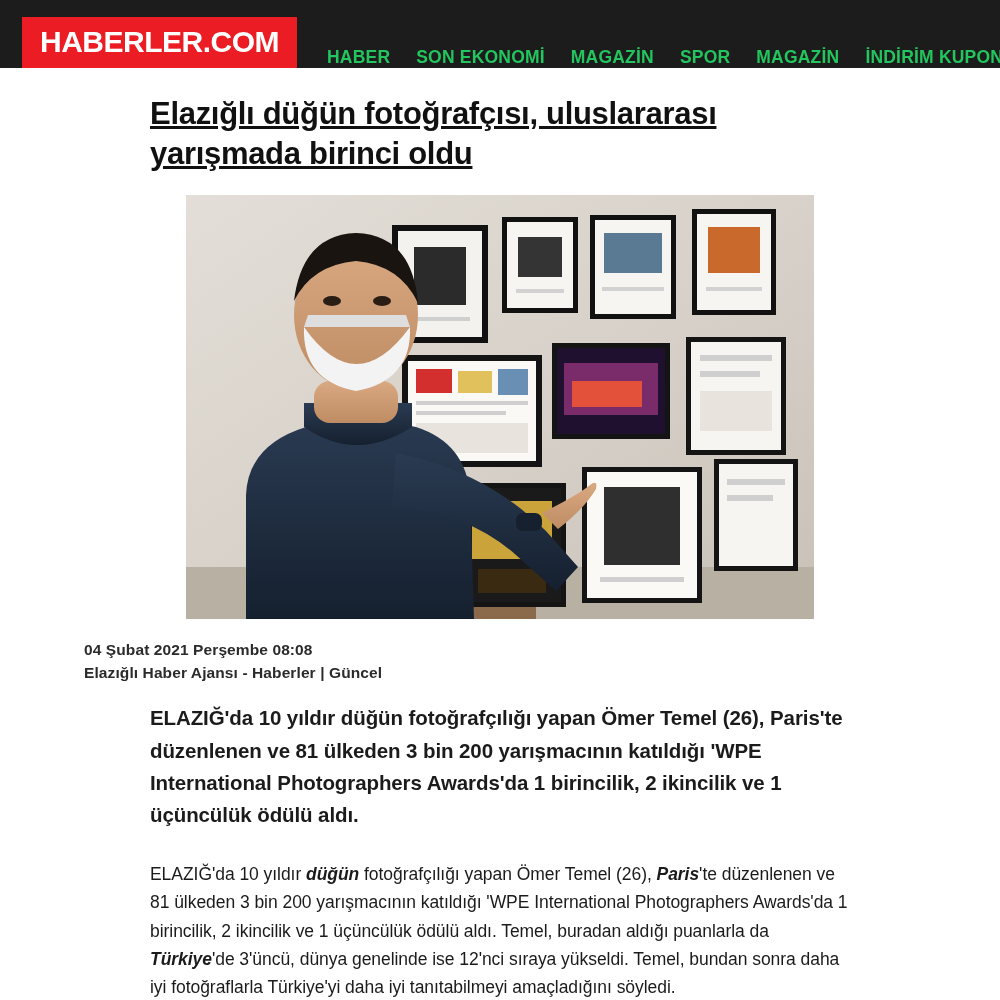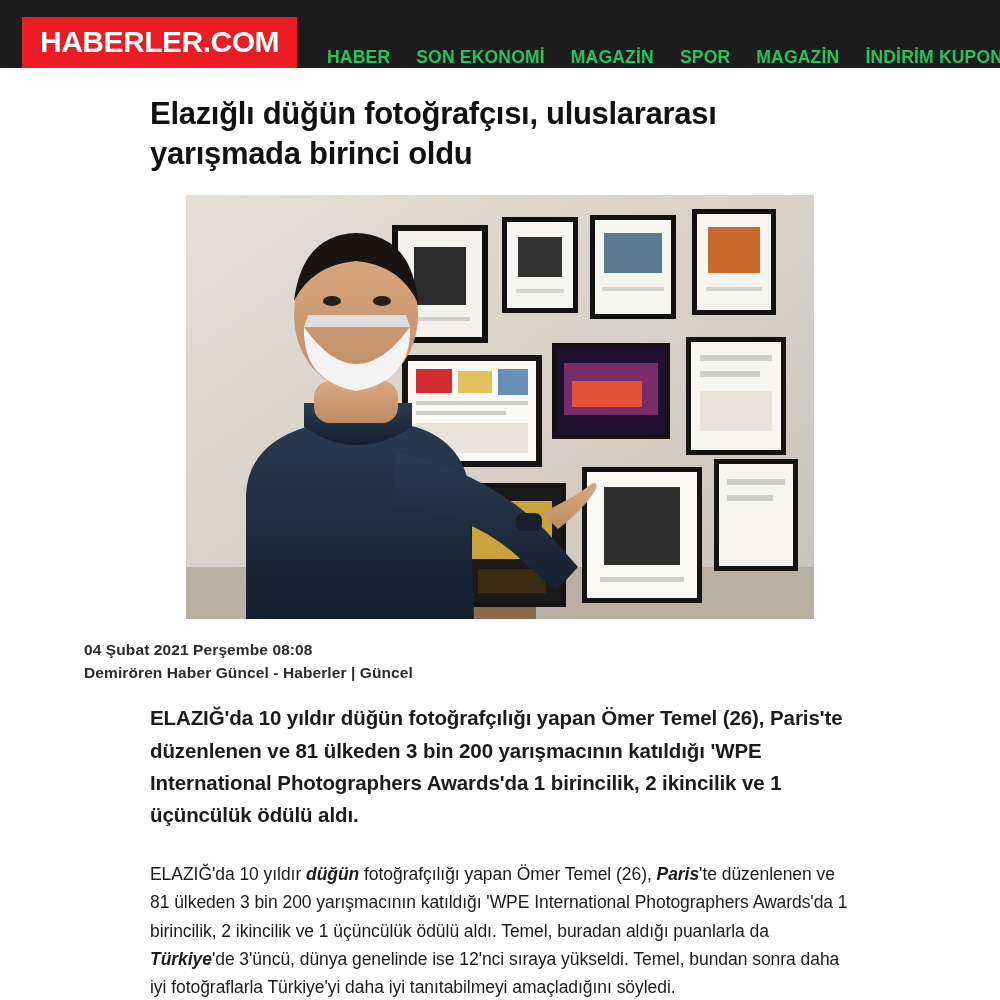--- a/index.html
+++ b/index.html
@@ -54,20 +54,21 @@
     padding: 0 0 0 0;
   }
   .headline {
     margin: 26px 150px 0 150px;
     font-size: 31px;
     line-height: 1.28;
     font-weight: bold;
     color: #111111;
     letter-spacing: -0.3px;
     max-width: 730px;
+    text-decoration: underline;
   }
 
   .figure {
     margin: 22px 0 0 186px;
     width: 628px;
     height: 424px;
     overflow: hidden;
     background: #d8d3cc;
     position: relative;
     border: 0;
@@ -237,21 +238,21 @@
 
         <path d="M210 258 Q300 276 360 336 L392 372 L370 396 L330 360 Q280 316 206 312 Z" fill="url(#sweater)"></path>
         <rect x="330" y="318" width="26" height="18" rx="7" fill="#16202e"></rect>
         <path d="M356 318 Q392 300 404 290 Q412 284 410 294 Q398 314 372 334 Z" fill="url(#skin)"></path>
       </g>
     </svg>
   </div>
 
   <div class="meta">
     <div class="meta-date">04 Şubat 2021 Perşembe 08:08</div>
-    <div class="meta-source">Demirören Haber Güncel - Haberler | Güncel</div>
+    <div class="meta-source">Elazığlı Haber Ajansı - Haberler | Güncel</div>
   </div>
 
   <p class="summary">ELAZIĞ'da 10 yıldır düğün fotoğrafçılığı yapan Ömer Temel (26), Paris'te düzenlenen ve 81 ülkeden 3 bin 200 yarışmacının katıldığı 'WPE International Photographers Awards'da 1 birincilik, 2 ikincilik ve 1 üçüncülük ödülü aldı.</p>
 
   <div class="body">
     <p><span>ELAZIĞ'da 10 yıldır </span><b>düğün</b><span> fotoğrafçılığı yapan Ömer Temel (26), </span><b>Paris</b><span>'te düzenlenen ve 81 ülkeden 3 bin 200 yarışmacının katıldığı 'WPE International Photographers Awards'da 1 birincilik, 2 ikincilik ve 1 üçüncülük ödülü aldı. Temel, buradan aldığı puanlarla da </span><b>Türkiye</b><span>'de 3'üncü, dünya genelinde ise 12'nci sıraya yükseldi. Temel, bundan sonra daha iyi fotoğraflarla Türkiye'yi daha iyi tanıtabilmeyi amaçladığını söyledi.</span></p>
   </div>
 
 </main>
 

